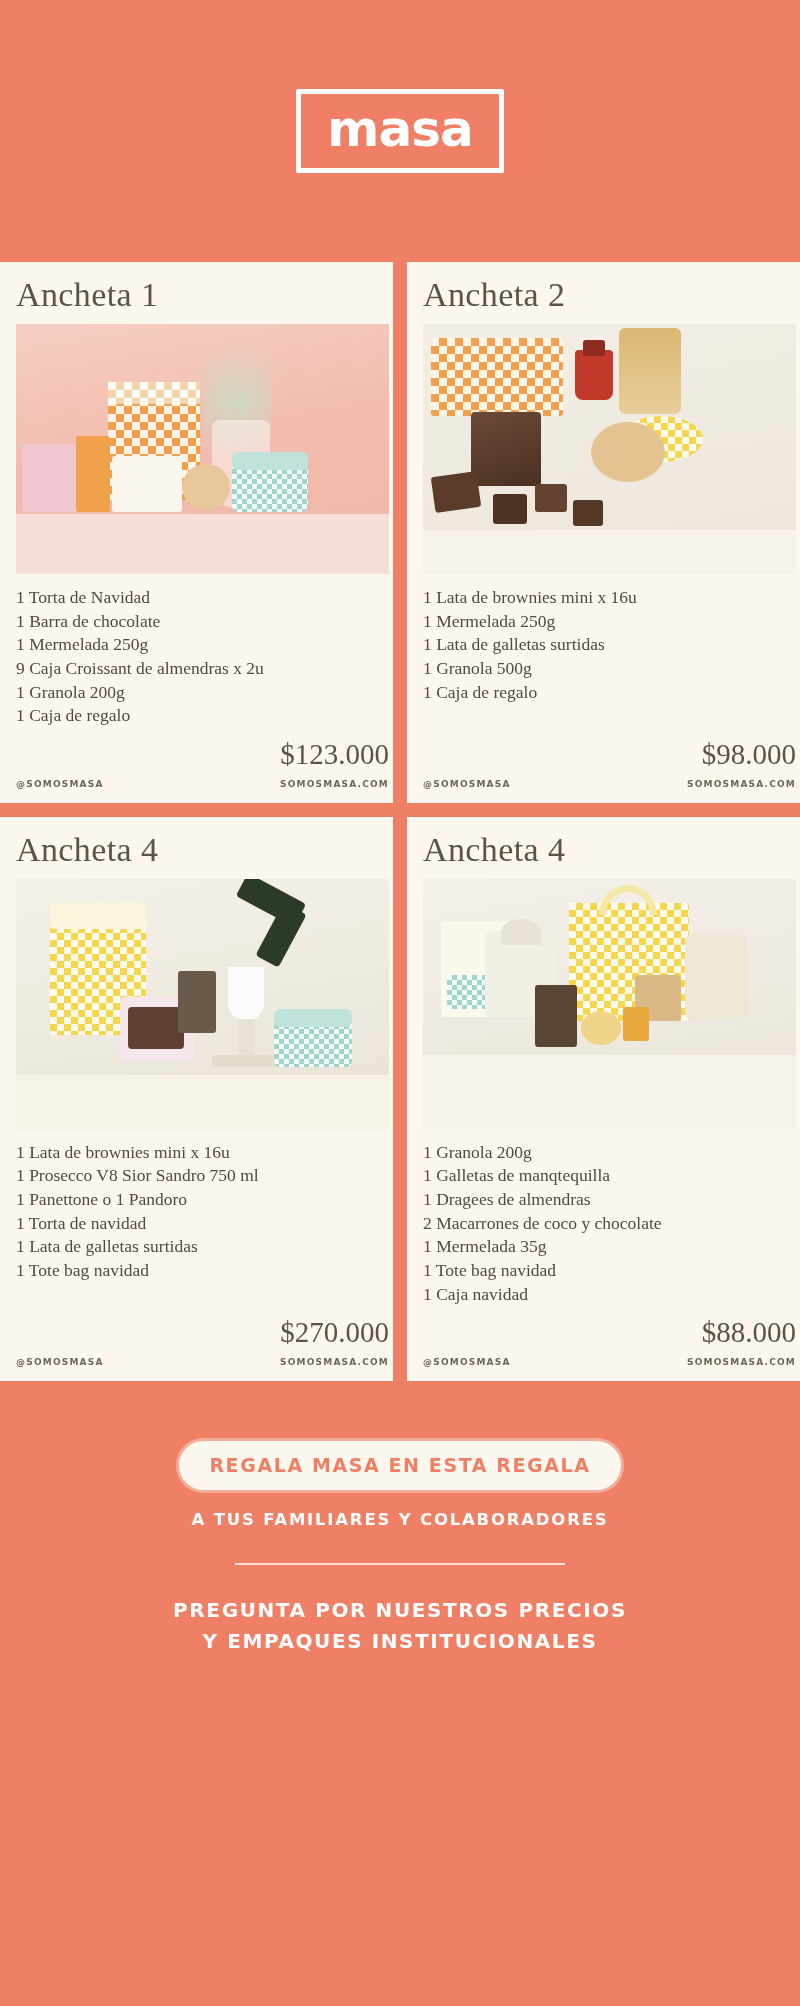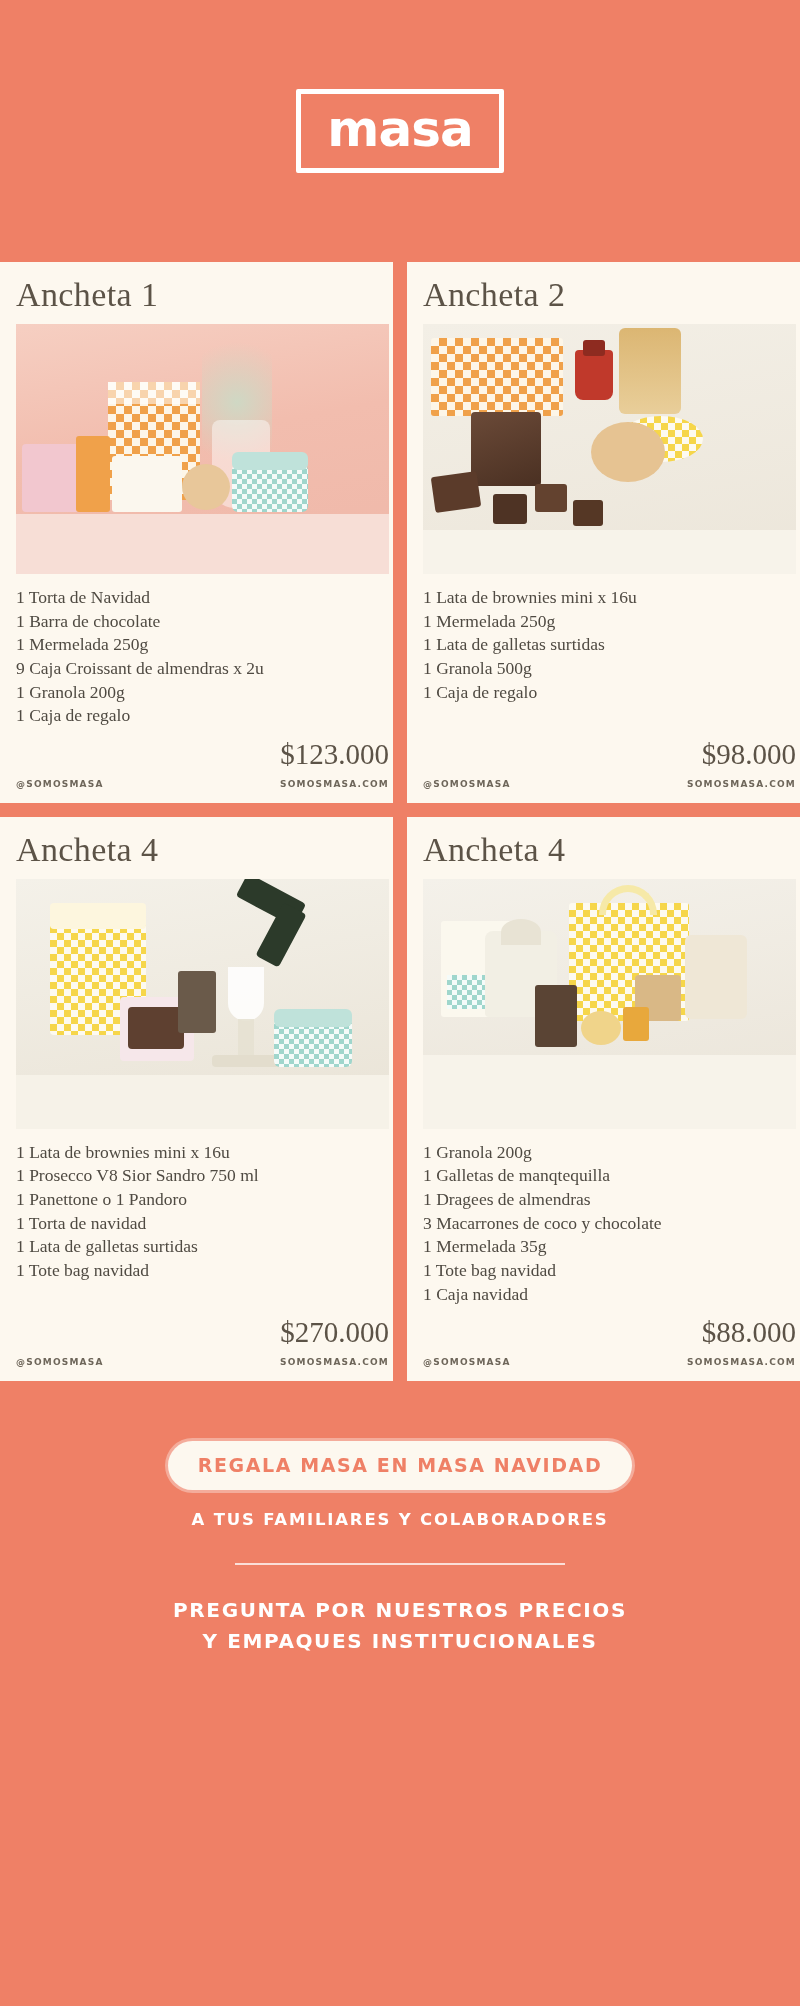--- a/index.html
+++ b/index.html
@@ -295,33 +295,33 @@
       <div class="obj" style="left:212px;top:96px;width:46px;height:46px;background:#d9b886;border-radius:4px;"></div>
       <div class="obj" style="left:112px;top:106px;width:42px;height:62px;background:#5a4434;border-radius:3px;"></div>
       <div class="obj" style="left:158px;top:132px;width:40px;height:34px;background:#f0d48a;border-radius:50%;"></div>
       <div class="obj" style="left:200px;top:128px;width:26px;height:34px;background:#e8a83c;border-radius:3px;"></div>
       <div class="obj" style="left:0;top:176px;right:0;height:74px;background:#f7f3ea;"></div>
     </div>
     <ul class="items">
       <li>1 Granola 200g</li>
       <li>1 Galletas de manqtequilla</li>
       <li>1 Dragees de almendras</li>
-      <li>3 Macarrones de coco y chocolate</li>
+      <li>2 Macarrones de coco y chocolate</li>
       <li>1 Mermelada 35g</li>
       <li>1 Tote bag navidad</li>
       <li>1 Caja navidad</li>
     </ul>
     <div class="price">$88.000</div>
     <div class="card-footer">
       <span>@SOMOSMASA</span>
       <span>SOMOSMASA.COM</span>
     </div>
   </div>
 
 </div>
 
 <div class="footer">
-  <div class="cta-pill">REGALA MASA EN MASA NAVIDAD</div>
+  <div class="cta-pill">REGALA MASA EN ESTA REGALA</div>
   <div class="cta-sub">A TUS FAMILIARES Y COLABORADORES</div>
   <div class="divider"></div>
   <div class="foot-line">PREGUNTA POR NUESTROS PRECIOS</div>
   <div class="foot-line">Y EMPAQUES INSTITUCIONALES</div>
 </div>
 
 </body></html>

